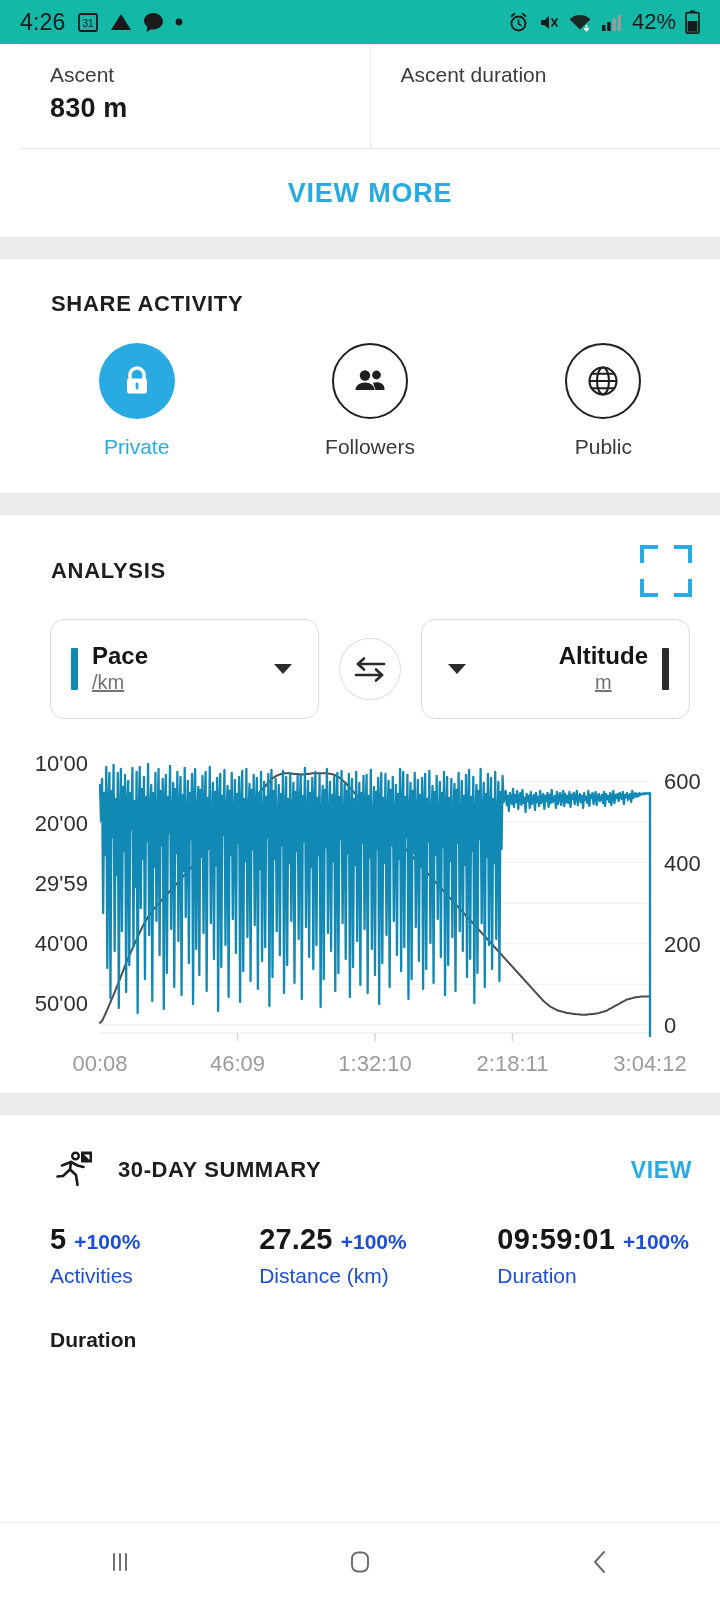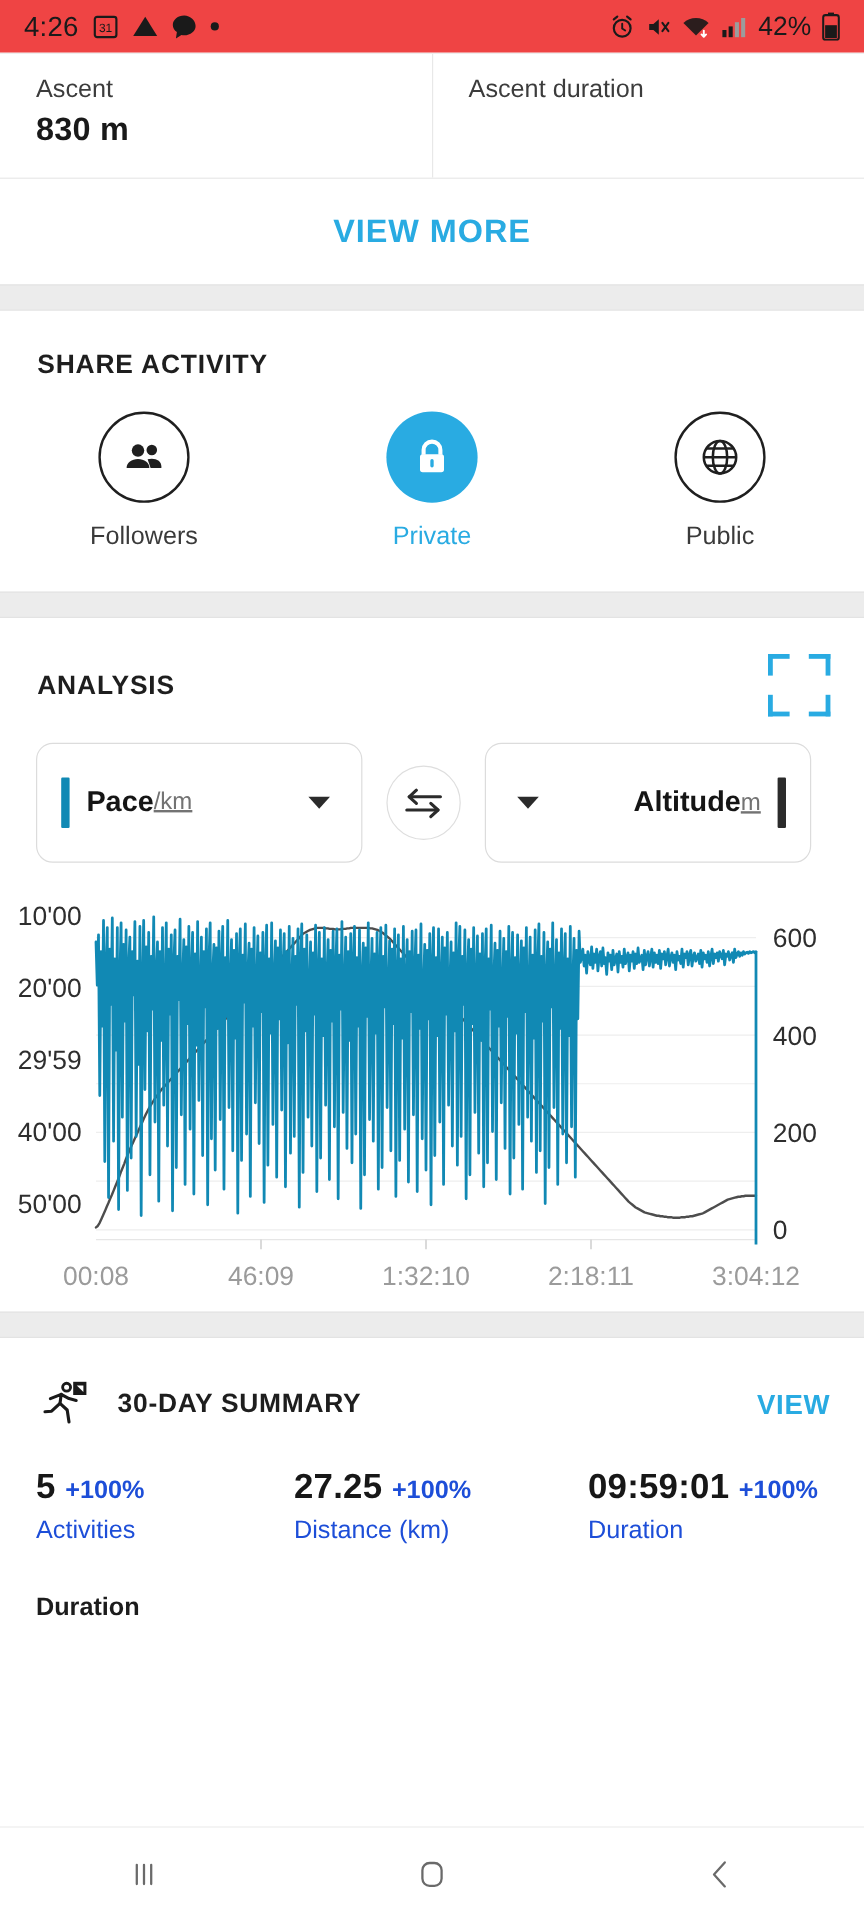--- a/index.html
+++ b/index.html
@@ -9,31 +9,31 @@
     font-family: "Liberation Sans", sans-serif;
     overflow: hidden;
   }
   body { position: relative; }
 
   
   .statusbar {
     height: 44px;
     display: flex; align-items: center;
     padding: 0 20px;
-    background: #ef4444;
+    background: #14b8a6;
     color: #1a1a1a;
   }
   .sb-left { display: flex; align-items: center; gap: 11px; }
   .sb-time { font-size: 23px; font-weight: 400; letter-spacing: .2px; }
   .sb-right { margin-left: auto; display: flex; align-items: center; gap: 9px; }
   .sb-batt { font-size: 22px; font-weight: 400; }
   .ic { display: inline-flex; align-items: center; justify-content: center; }
 
   
-  .card { background: #fff; }
+  .card { background: #fff; margin-left: 20px; }
   .gap { height: 22px; background: #ececec; border-top: 1px solid #e3e3e3; border-bottom: 1px solid #e3e3e3; }
 
   
   .stats-row { display: flex; height: 105px; border-bottom: 1px solid #e8e8e8; border-top: 1px solid #eee; }
   .stat-cell { flex: 1; padding: 18px 0 0 30px; }
   .stat-cell + .stat-cell { border-left: 1px solid #e8e8e8; }
   .stat-label { font-size: 21px; color: #3c3c3c; font-weight: 400; }
   .stat-value { font-size: 27px; color: #191919; font-weight: 700; margin-top: 6px; letter-spacing: .2px; }
 
   
@@ -70,27 +70,27 @@
 
   
   .selectors { display: flex; align-items: center; padding: 22px 30px 0 30px; gap: 0; }
   .sel-box {
     width: 272px; height: 100px; border: 1px solid #dcdcdc; border-radius: 14px;
     display: flex; align-items: center; position: relative; background: #fff;
   }
   .sel-bar { width: 7px; height: 42px; border-radius: 1px; }
   .sel-bar.blue { background: #1189b4; }
   .sel-bar.dark { background: #2b2b2b; }
-  .sel-text { display: flex; flex-direction: row; }
+  .sel-text { display: flex; flex-direction: column; }
   .sel-name { font-size: 24px; font-weight: 700; color: #151515; line-height: 1.1; }
   .sel-unit { font-size: 20px; color: #737373; line-height: 1.25; text-decoration: underline; }
   .sel-left { padding-left: 20px; gap: 14px; }
   .sel-left .sel-text { align-items: flex-start; }
   .sel-right { padding-right: 20px; gap: 14px; justify-content: flex-end; }
-  .sel-right .sel-text { align-items: flex-end; }
+  .sel-right .sel-text { align-items: center; }
   .caret {
     width: 0; height: 0; border-left: 9px solid transparent; border-right: 9px solid transparent;
     border-top: 10px solid #2b2b2b;
   }
   .caret-l { position: absolute; right: 26px; }
   .caret-r { position: absolute; left: 26px; }
   .swap-btn {
     width: 62px; height: 62px; border-radius: 50%; border: 1.6px solid #dedede;
     margin: 0 20px; display: flex; align-items: center; justify-content: center; background: #fff;
   }
@@ -203,44 +203,44 @@
   <div class="viewmore">VIEW MORE</div>
 </div>
 
 <div class="gap"></div>
 
 <div class="card">
   <div class="section-title">SHARE ACTIVITY</div>
   <div class="share-row">
 
     <div class="share-item">
+      <div class="share-circle sel">
+        <span class="ic">
+          <svg width="34" height="36" viewBox="0 0 34 36">
+            <path d="M10 16v-4a7 7 0 0 1 14 0v4" fill="none" stroke="#fff" stroke-width="3.4"></path>
+            <rect x="7" y="15.5" width="20" height="15" rx="2.2" fill="#fff"></rect>
+            <rect x="15.6" y="19.5" width="2.8" height="7" rx="1.4" fill="#29ABE2"></rect>
+          </svg>
+        </span>
+      </div>
+      <div class="share-label sel">Private</div>
+    </div>
+
+    <div class="share-item">
       <div class="share-circle unsel">
         <span class="ic">
           <svg width="36" height="28" viewBox="0 0 36 28">
             <circle cx="13" cy="8.5" r="5.2" fill="#1f1f1f"></circle>
             <circle cx="24.5" cy="8" r="4.4" fill="#1f1f1f"></circle>
             <path d="M3.5 23c0-4.7 4.3-7.6 9.5-7.6s9.5 2.9 9.5 7.6z" fill="#1f1f1f"></path>
             <path d="M21 15.8c1.1-.3 2.3-.5 3.5-.5 4.6 0 8 2.5 8 6.6v1.1h-9z" fill="#1f1f1f"></path>
           </svg>
         </span>
       </div>
       <div class="share-label">Followers</div>
-    </div>
-
-    <div class="share-item">
-      <div class="share-circle sel">
-        <span class="ic">
-          <svg width="34" height="36" viewBox="0 0 34 36">
-            <path d="M10 16v-4a7 7 0 0 1 14 0v4" fill="none" stroke="#fff" stroke-width="3.4"></path>
-            <rect x="7" y="15.5" width="20" height="15" rx="2.2" fill="#fff"></rect>
-            <rect x="15.6" y="19.5" width="2.8" height="7" rx="1.4" fill="#29ABE2"></rect>
-          </svg>
-        </span>
-      </div>
-      <div class="share-label sel">Private</div>
     </div>
 
     <div class="share-item">
       <div class="share-circle unsel">
         <span class="ic">
           <svg width="34" height="34" viewBox="0 0 34 34">
             <circle cx="17" cy="17" r="13.5" fill="none" stroke="#1f1f1f" stroke-width="2.1"></circle>
             <ellipse cx="17" cy="17" rx="6" ry="13.5" fill="none" stroke="#1f1f1f" stroke-width="2.1"></ellipse>
             <path d="M3.5 17h27M5.6 9.8h22.8M5.6 24.2h22.8" stroke="#1f1f1f" stroke-width="2.1" fill="none"></path>
           </svg>

